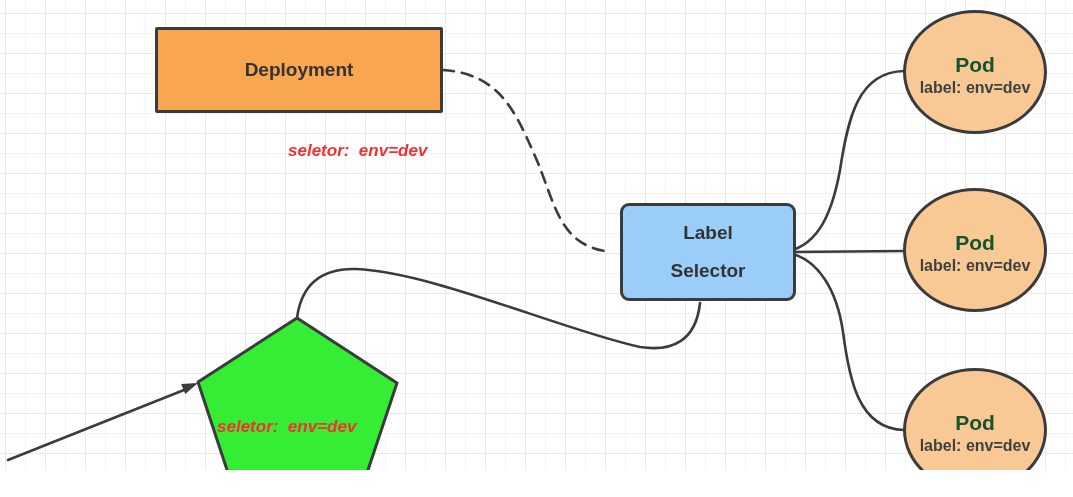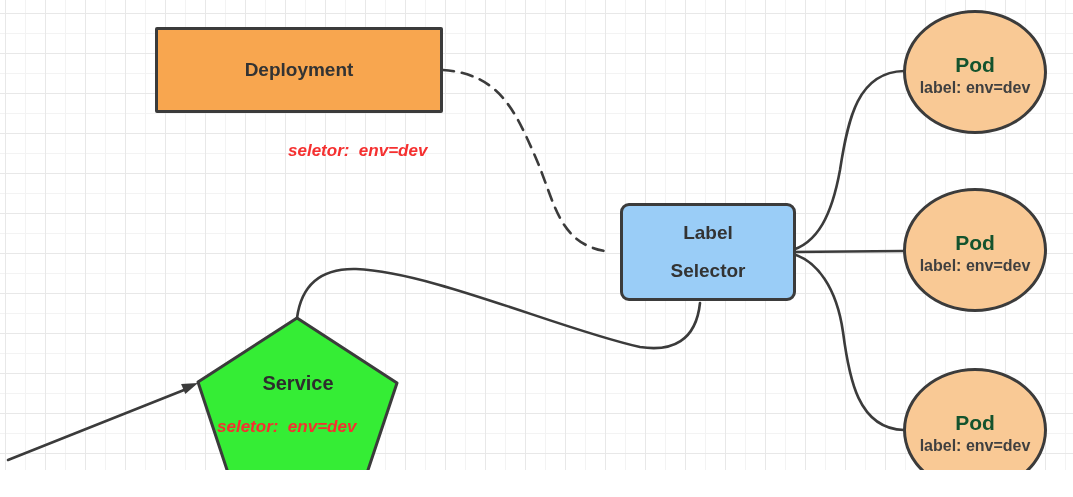--- a/index.html
+++ b/index.html
@@ -115,21 +115,20 @@
     <span>Deployment</span>
   </div>
 
   <div class="annotation deploy-ann">seletor:  env=dev</div>
 
   <div class="node selector">
     <span>Label</span>
     <span>Selector</span>
   </div>
 
-  <div class="service-label">Service</div>
   <div class="annotation service-ann">seletor:  env=dev</div>
 
   <div class="node pod pod-1">
     <span class="pod-title">Pod</span>
     <span class="pod-ann">label: env=dev</span>
   </div>
 
   <div class="node pod pod-2">
     <span class="pod-title">Pod</span>
     <span class="pod-ann">label: env=dev</span>

